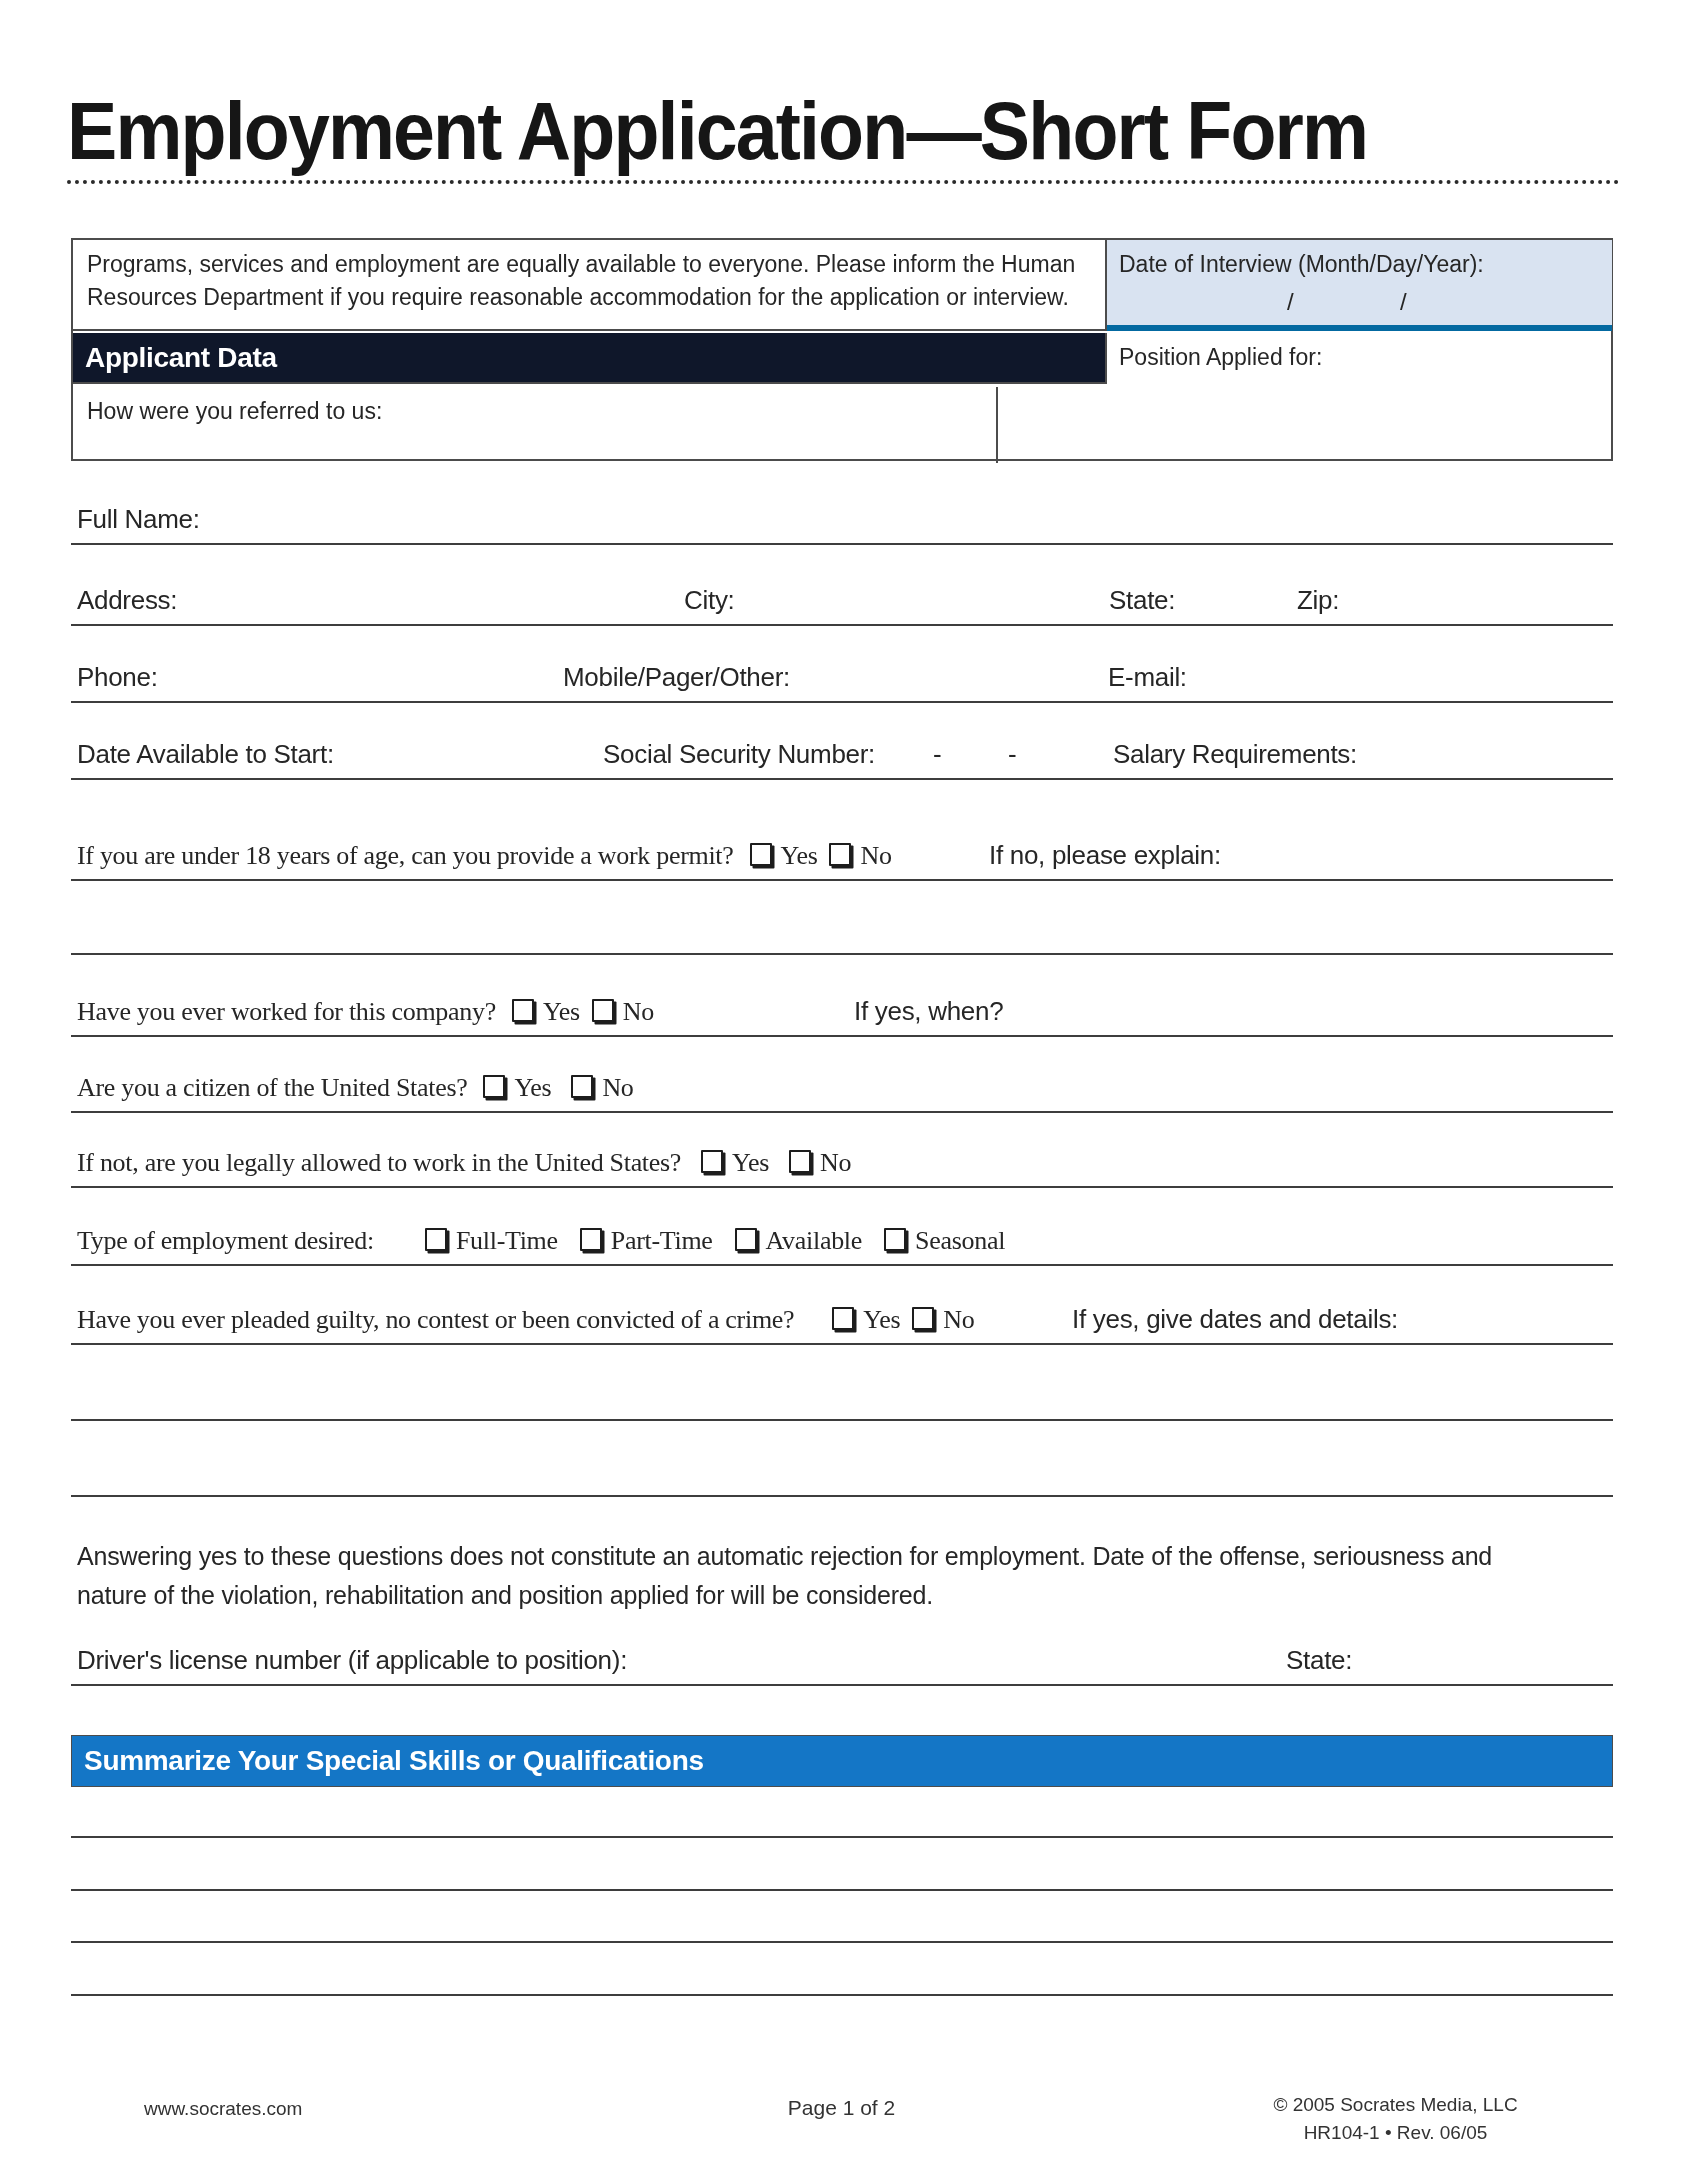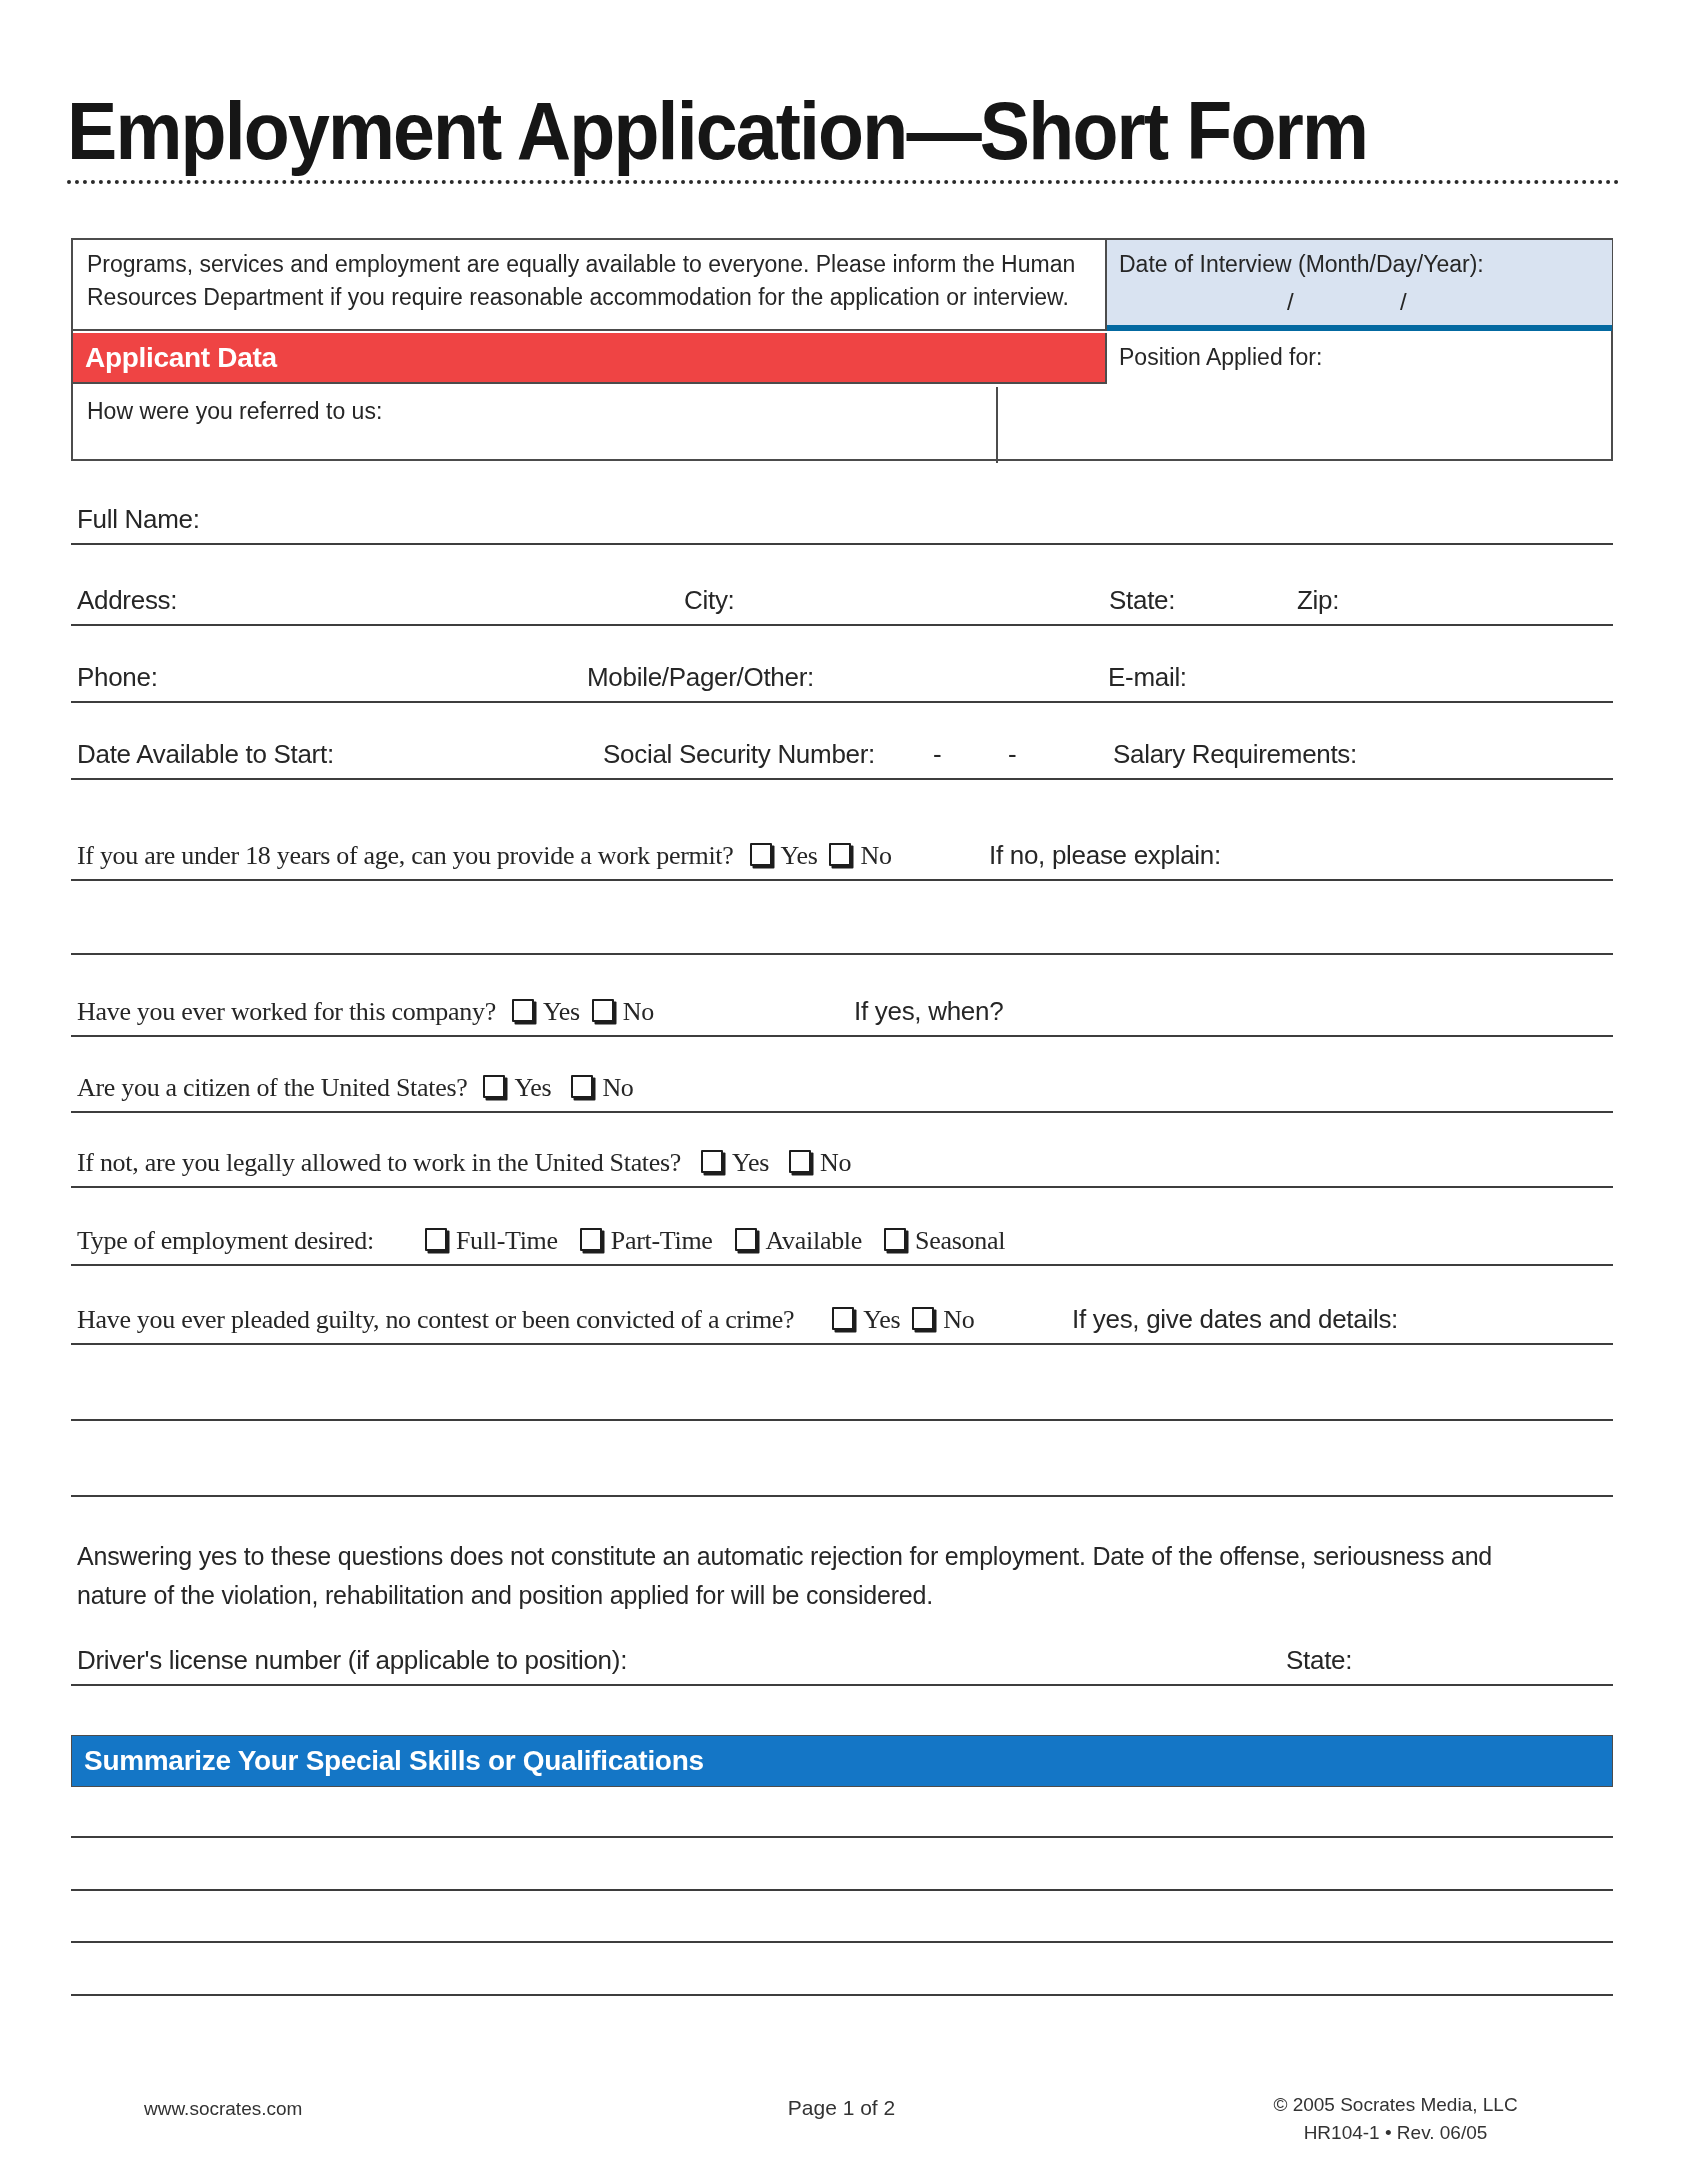--- a/index.html
+++ b/index.html
@@ -21,21 +21,21 @@
   .htable{position:absolute;top:238px;left:71px;width:1542px;height:223px;
     border:2px solid #4c4c4c;box-sizing:border-box;background:#fff;}
   .htable .cell{position:absolute;box-sizing:border-box;font-size:23px;line-height:1.42;}
   .cell-notice{left:0;top:0;width:1034px;height:91px;border-right:2px solid #4c4c4c;
     border-bottom:2px solid #4c4c4c;padding:8px 14px;}
   .cell-dateint{left:1034px;top:0;width:505px;height:91px;background:#D9E3F1;
     border-bottom:6px solid #0369a1;padding:8px 12px;}
   .slash{position:absolute;bottom:6px;font-size:24px;color:#262626;}
   .slash1{left:180px;} .slash2{left:293px;}
   .bar-applicant{position:absolute;left:0;top:93px;width:1034px;height:51px;
-    background:#ef4444;border-right:2px solid #4c4c4c;border-bottom:2px solid #4c4c4c;
+    background:#0f172a;border-right:2px solid #4c4c4c;border-bottom:2px solid #4c4c4c;
     box-sizing:border-box;display:flex;align-items:center;padding-left:12px;}
   .bar-text{color:#ffffff;font-size:28px;font-weight:bold;letter-spacing:-0.3px;}
   .cell-referred{left:0;top:147px;width:925px;height:76px;border-right:2px solid #4c4c4c;
     padding:8px 14px;}
   .cell-position{left:1034px;top:91px;width:505px;height:132px;padding:10px 12px;}
   
   .frow{position:absolute;left:71px;width:1542px;border-bottom:2px solid #3d3d3d;
     box-sizing:border-box;}
   .lbl{position:absolute;bottom:8px;font-size:26px;white-space:nowrap;letter-spacing:-0.3px;}
   .qline{position:absolute;left:6px;bottom:8px;display:flex;align-items:center;
@@ -90,21 +90,21 @@
 
   <div class="frow" style="top:579px;height:47px;">
     <span class="lbl" style="left:6px;">Address:</span>
     <span class="lbl" style="left:613px;">City:</span>
     <span class="lbl" style="left:1038px;">State:</span>
     <span class="lbl" style="left:1226px;">Zip:</span>
   </div>
 
   <div class="frow" style="top:656px;height:47px;">
     <span class="lbl" style="left:6px;">Phone:</span>
-    <span class="lbl" style="left:516px;">Mobile/Pager/Other:</span>
+    <span class="lbl" style="left:492px;">Mobile/Pager/Other:</span>
     <span class="lbl" style="left:1037px;">E-mail:</span>
   </div>
 
   <div class="frow" style="top:733px;height:47px;">
     <span class="lbl" style="left:6px;">Date Available to Start:</span>
     <span class="lbl" style="left:532px;">Social Security Number:</span>
     <span class="lbl" style="left:862px;">-</span>
     <span class="lbl" style="left:937px;">-</span>
     <span class="lbl" style="left:1042px;">Salary Requirements:</span>
   </div>

